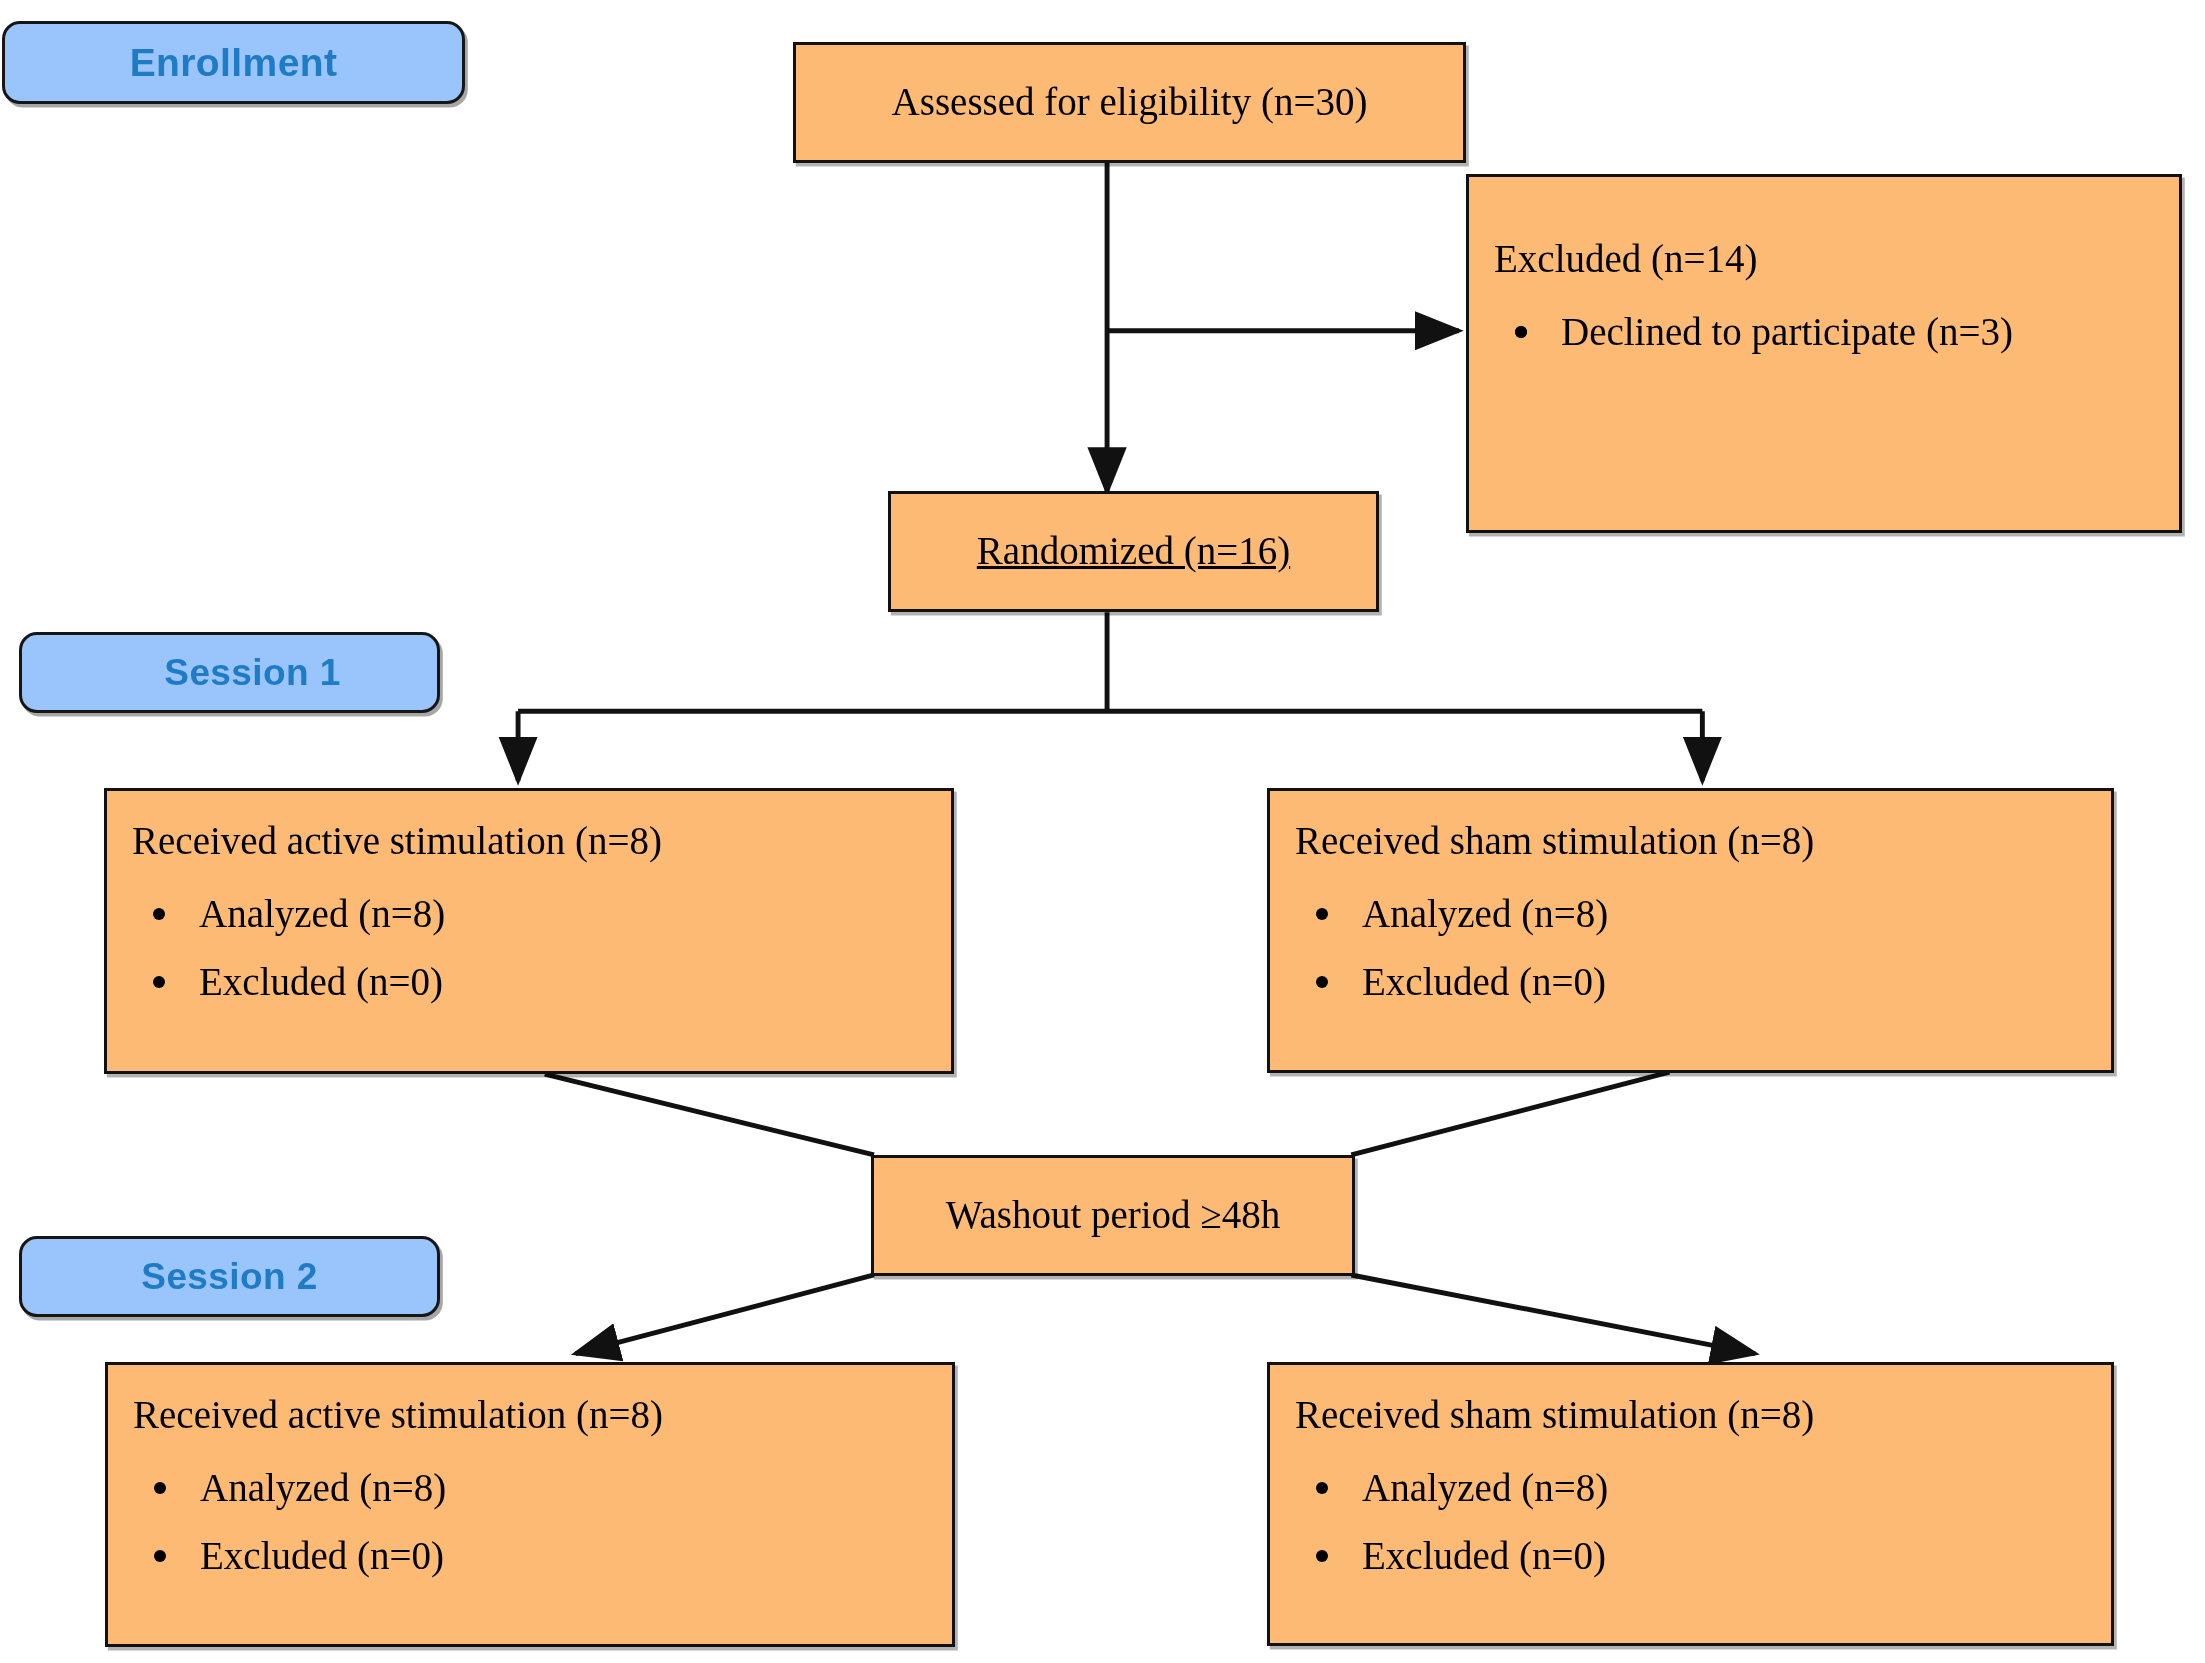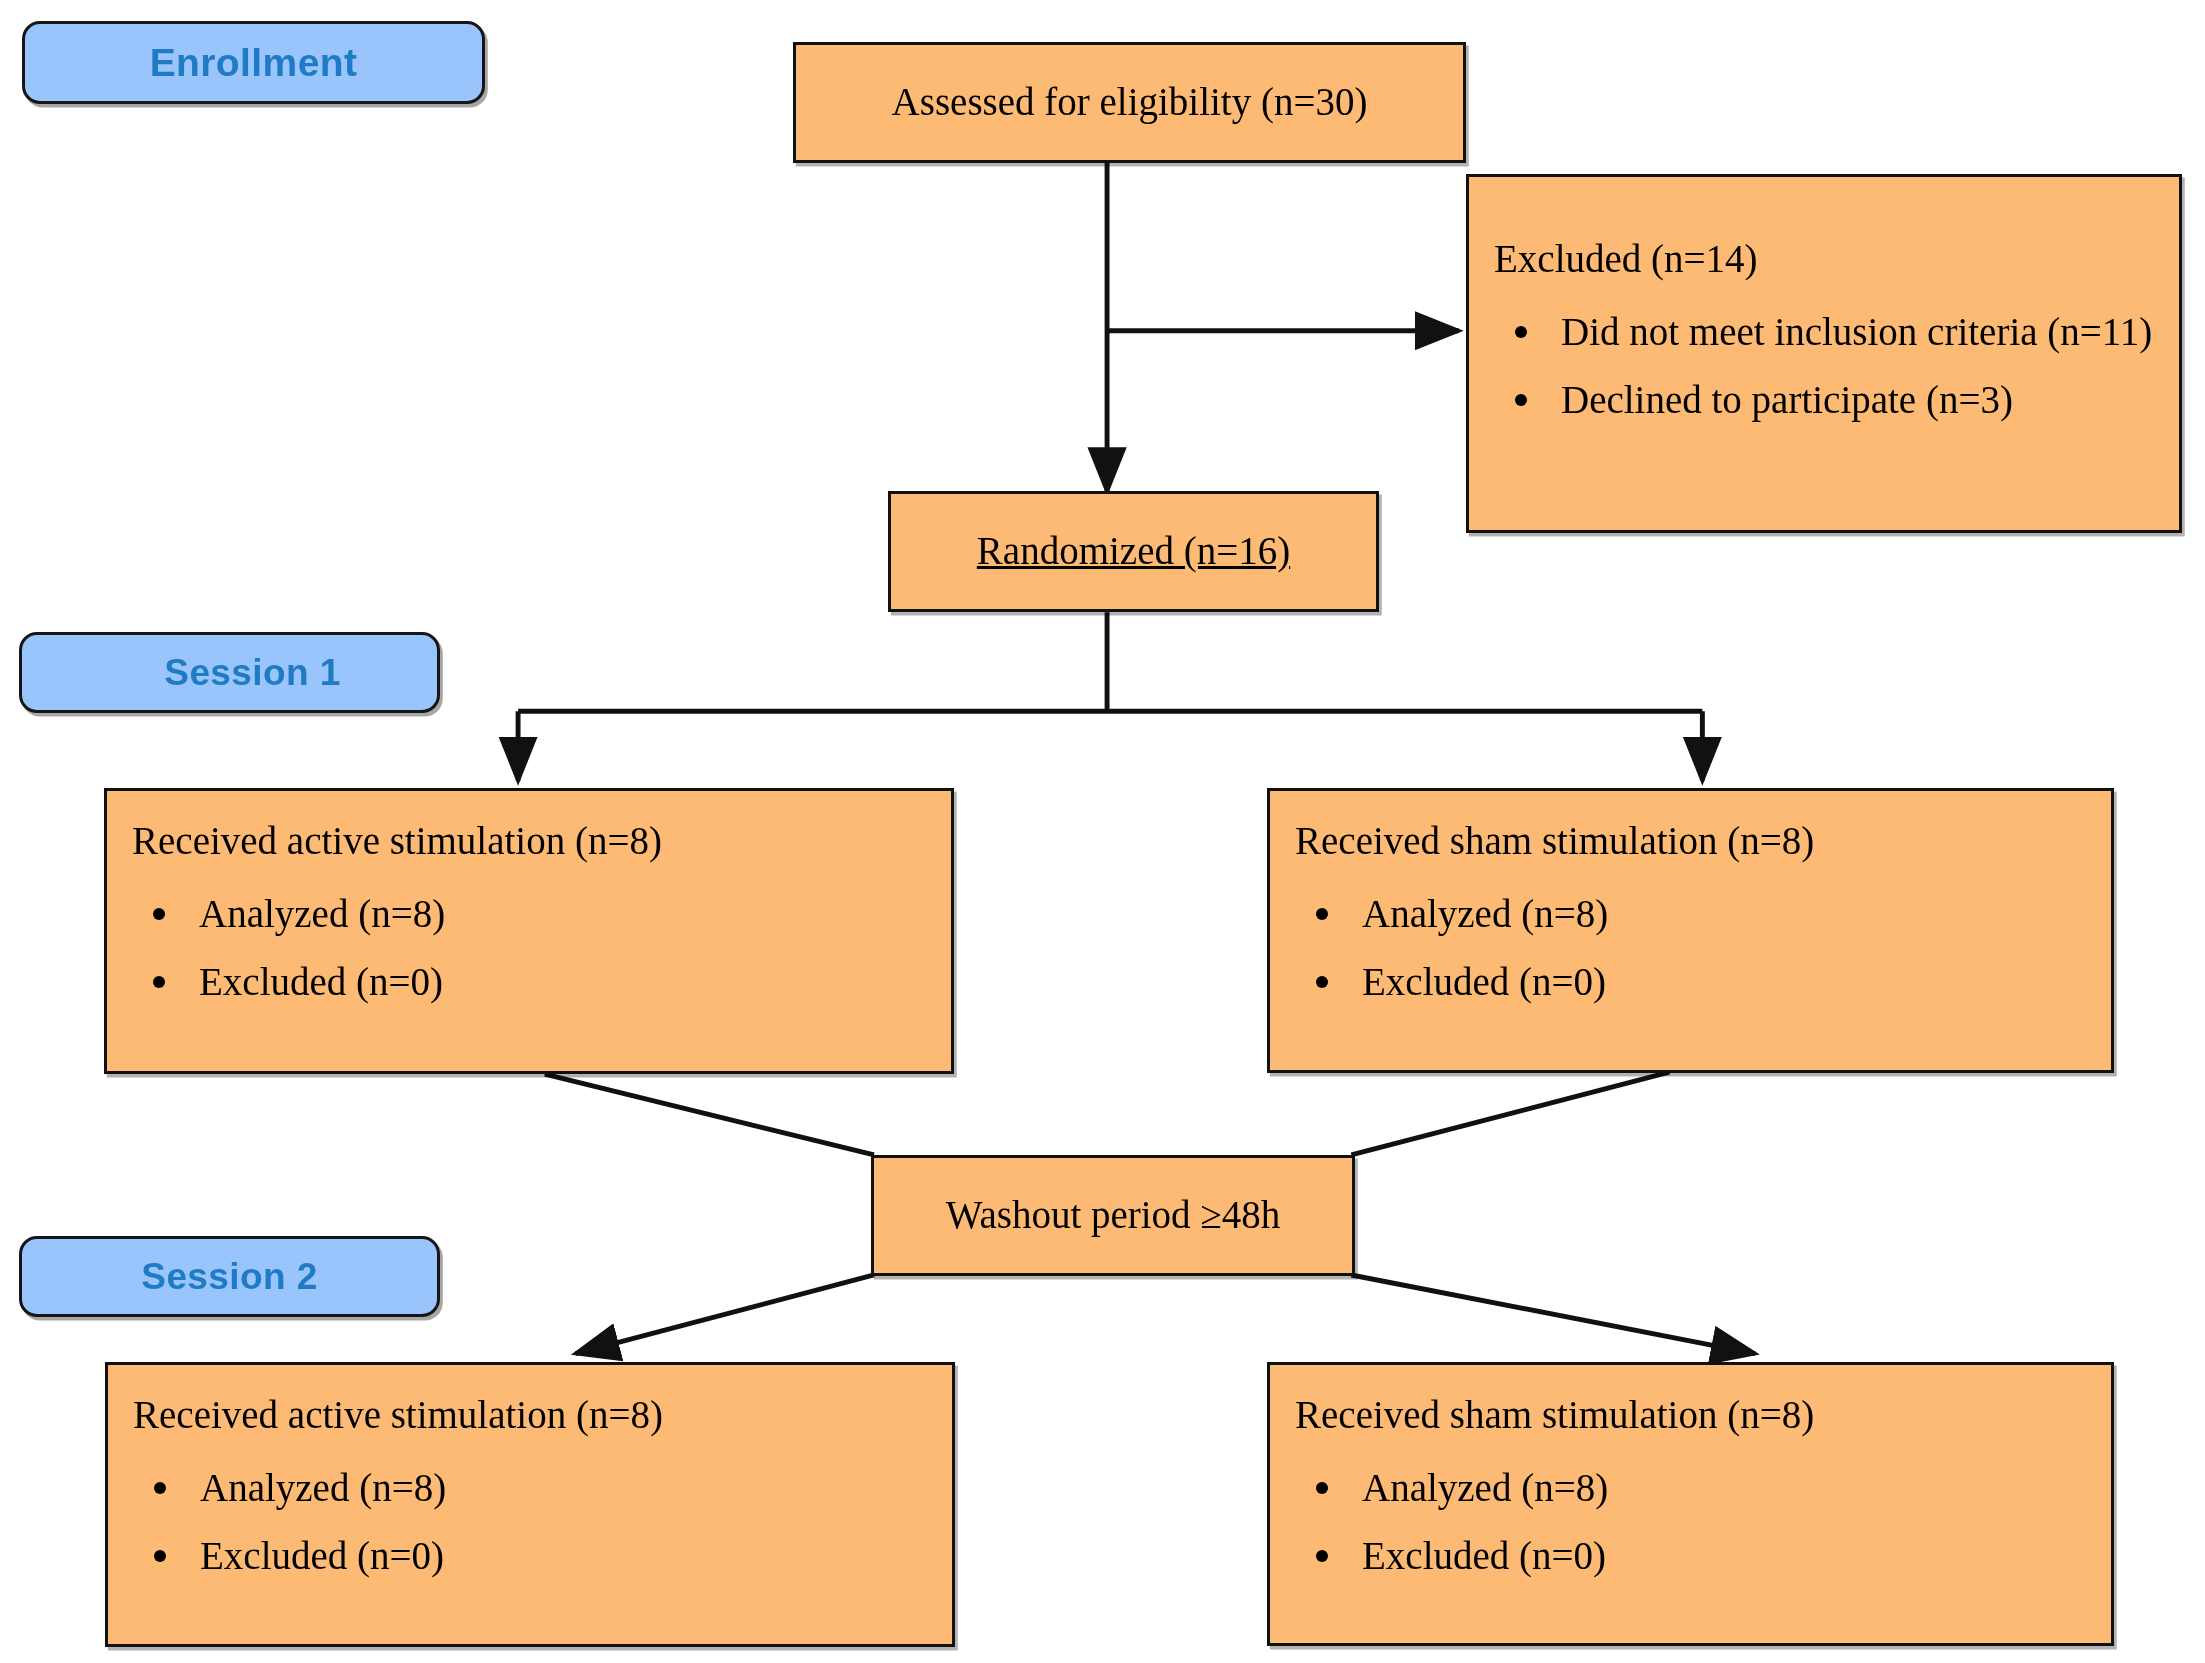--- a/index.html
+++ b/index.html
@@ -124,21 +124,21 @@
 
     <line x1="776" y1="1530" x2="1245" y2="1645"></line>
 
     <line x1="2378" y1="1527" x2="1925" y2="1645"></line>
 
     <line x1="1245" y1="1816" x2="820" y2="1928" marker-end="url(#arrowhead)"></line>
 
     <line x1="1925" y1="1816" x2="2500" y2="1928" marker-end="url(#arrowhead)"></line>
   </svg>
 
-  <div class="stage-badge" style="left:22px; top:21px; width:463px; height:83px; background:#9AC5FC; color:#1F7BC4; font-size:39px;">
+  <div class="stage-badge" style="left:2px; top:21px; width:463px; height:83px; background:#9AC5FC; color:#1F7BC4; font-size:39px;">
     <span>Enrollment</span>
   </div>
 
   <div class="stage-badge" style="left:19px; top:632px; width:421px; height:81px; background:#9AC5FC; color:#1F7BC4; font-size:37px;padding-left:46px;">
     <span>Session 1</span>
   </div>
 
   <div class="stage-badge" style="left:19px; top:1236px; width:421px; height:81px; background:#9AC5FC; color:#1F7BC4; font-size:37px;text-align:right;">
     <span>Session 2</span>
   </div>
@@ -146,21 +146,20 @@
   <div class="flow-box centered" style="left:793px; top:42px; width:673px; height:121px;">
     <div class="box-title">Assessed for eligibility (n=30)</div>
   </div>
 
   <div class="flow-box" style="left:1466px; top:174px; width:716px; height:359px;">
     <div class="box-body" style="top:31px;margin-top:28px;">
       <div class="heading">Excluded (n=14)</div>
       <ul class="bullet-list">
         <li style="white-space:normal; padding-right:5.6px;">
           <span class="bullet-dot"></span>
-          <span>Did not meet inclusion criteria (n=11)</span>
         </li>
         <li style="white-space:nowrap;">
           <span class="bullet-dot"></span>
           <span>Declined to participate (n=3)</span>
         </li>
       </ul>
     </div>
   </div>
 
   <div class="flow-box centered" style="left:888px; top:491px; width:491px; height:121px;text-decoration:underline;">

